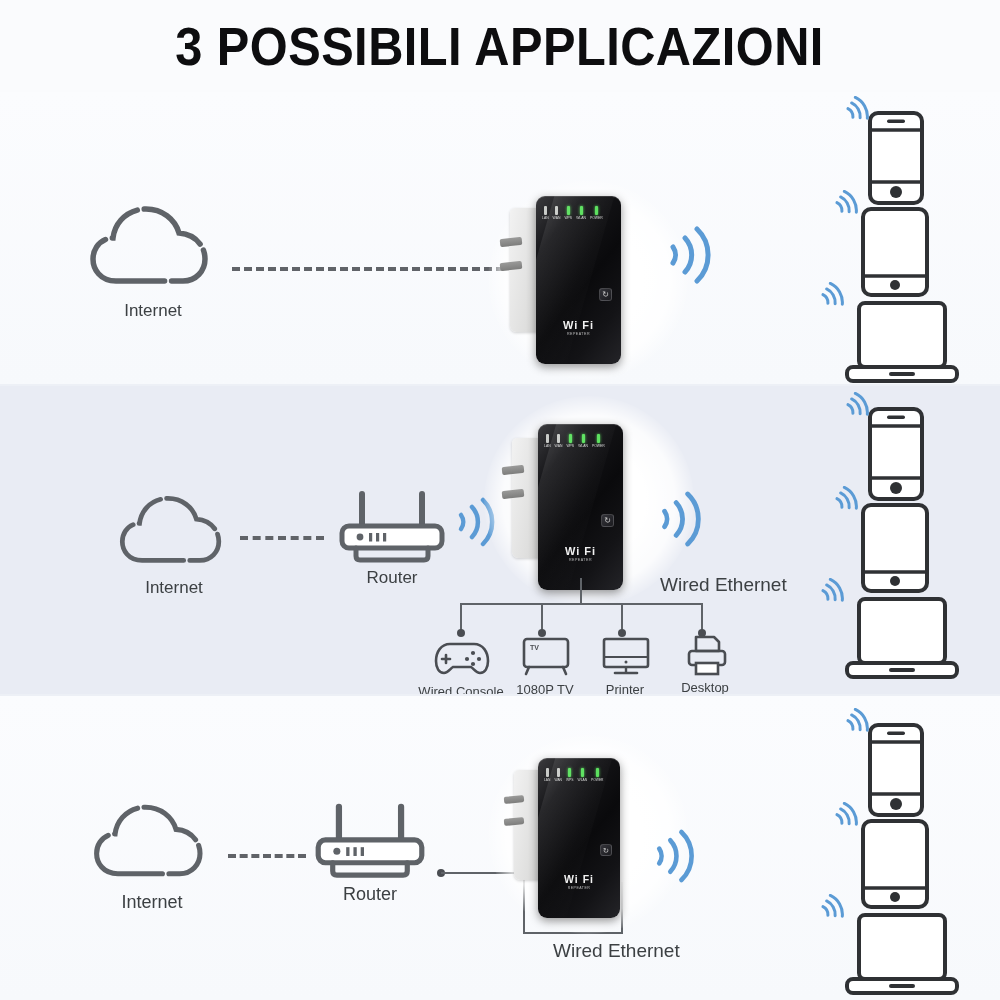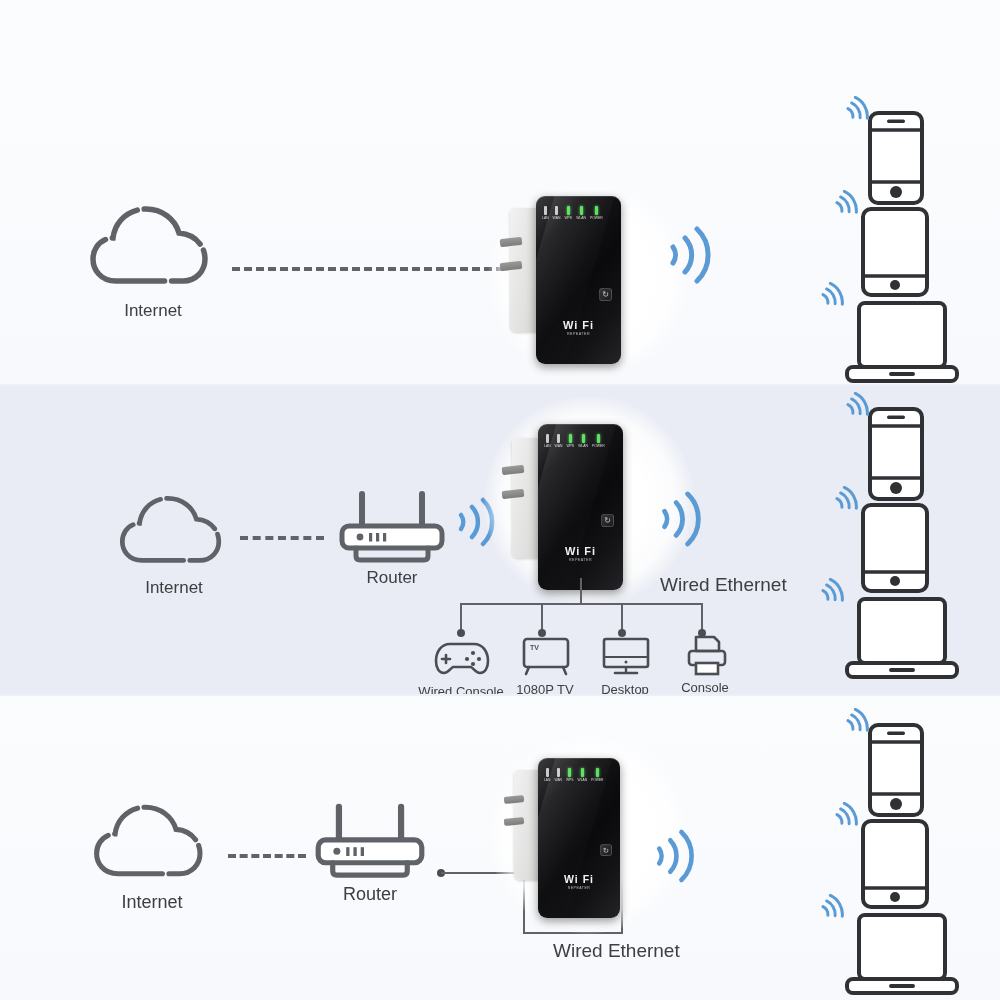--- a/index.html
+++ b/index.html
@@ -148,20 +148,23 @@
     background: #4a4d52;
   }
   .icon-wrap { position: absolute; }
   .icon-wrap svg { display:block; }
 </style>
 </head>
 <body>
 
 <div id="page">
 
+  <div class="title-bar">
+    <div class="title-text">3 POSSIBILI APPLICAZIONI</div>
+  </div>
 
   <div class="panel" id="panel-1">
 
     <div class="node cloud" style="left:88px; top:105px;">
       <div>
         <svg width="130" height="95" viewBox="0 0 130 95">
           <path d="M28 84 C12 84 5 72 5 62 C5 50 14 41 25 41 C27 24 41 12 58 12 C74 12 87 22 91 36 C106 37 117 48 117 62 C117 74 108 84 95 84 Z" fill="none" stroke="#5f6368" stroke-width="5.5" stroke-linecap="round" stroke-dasharray="60 7 40 7 70 7 55 7"></path>
         </svg>
       </div>
       <div class="node-label" style="top:104px;">Internet</div>
@@ -392,32 +395,32 @@
     <div class="node" style="left:594px; top:250px; width:62px;">
       <div class="icon-wrap" style="left:7px; top:0;">
         <svg width="50" height="42" viewBox="0 0 50 42">
           <rect x="3" y="3" width="44" height="28" rx="2" fill="none" stroke="#4a4d52" stroke-width="2.6"></rect>
           <line x1="3" y1="21" x2="47" y2="21" stroke="#4a4d52" stroke-width="2.2"></line>
           <circle cx="25" cy="26" r="1.5" fill="#4a4d52"></circle>
           <line x1="25" y1="31" x2="25" y2="37" stroke="#4a4d52" stroke-width="2.4"></line>
           <line x1="14" y1="37" x2="36" y2="37" stroke="#4a4d52" stroke-width="2.6" stroke-linecap="round"></line>
         </svg>
       </div>
-      <div class="node-label" style="top:46px; font-size:13px;">Desktop</div>
+      <div class="node-label" style="top:46px; font-size:13px;">Printer</div>
     </div>
 
     <div class="node" style="left:674px; top:248px; width:62px;">
       <div class="icon-wrap" style="left:11px; top:0;">
         <svg width="44" height="44" viewBox="0 0 44 44">
           <path d="M11 3 L29 3 L34 8 L34 17 L11 17 Z" fill="none" stroke="#4a4d52" stroke-width="2.6" stroke-linejoin="round"></path>
           <rect x="4" y="17" width="36" height="14" rx="3" fill="none" stroke="#4a4d52" stroke-width="2.6"></rect>
           <rect x="11" y="29" width="22" height="11" fill="#fff" stroke="#4a4d52" stroke-width="2.6"></rect>
         </svg>
       </div>
-      <div class="node-label" style="top:46px; font-size:13px;">Console</div>
+      <div class="node-label" style="top:46px; font-size:13px;">Desktop</div>
     </div>
 
     <div class="node" style="left:843px; top:6px;">
       <div class="icon-wrap" style="left:24px; top:14px;">
         <svg width="58" height="96" viewBox="0 0 58 96">
           <rect x="3" y="3" width="52" height="90" rx="8" fill="#fff" stroke="#2f3134" stroke-width="4"></rect>
           <line x1="3" y1="20" x2="55" y2="20" stroke="#2f3134" stroke-width="3.5"></line>
           <line x1="3" y1="72" x2="55" y2="72" stroke="#2f3134" stroke-width="3.5"></line>
           <rect x="20" y="9.5" width="18" height="3.5" rx="1.7" fill="#2f3134"></rect>
           <circle cx="29" cy="82" r="6" fill="#2f3134"></circle>

